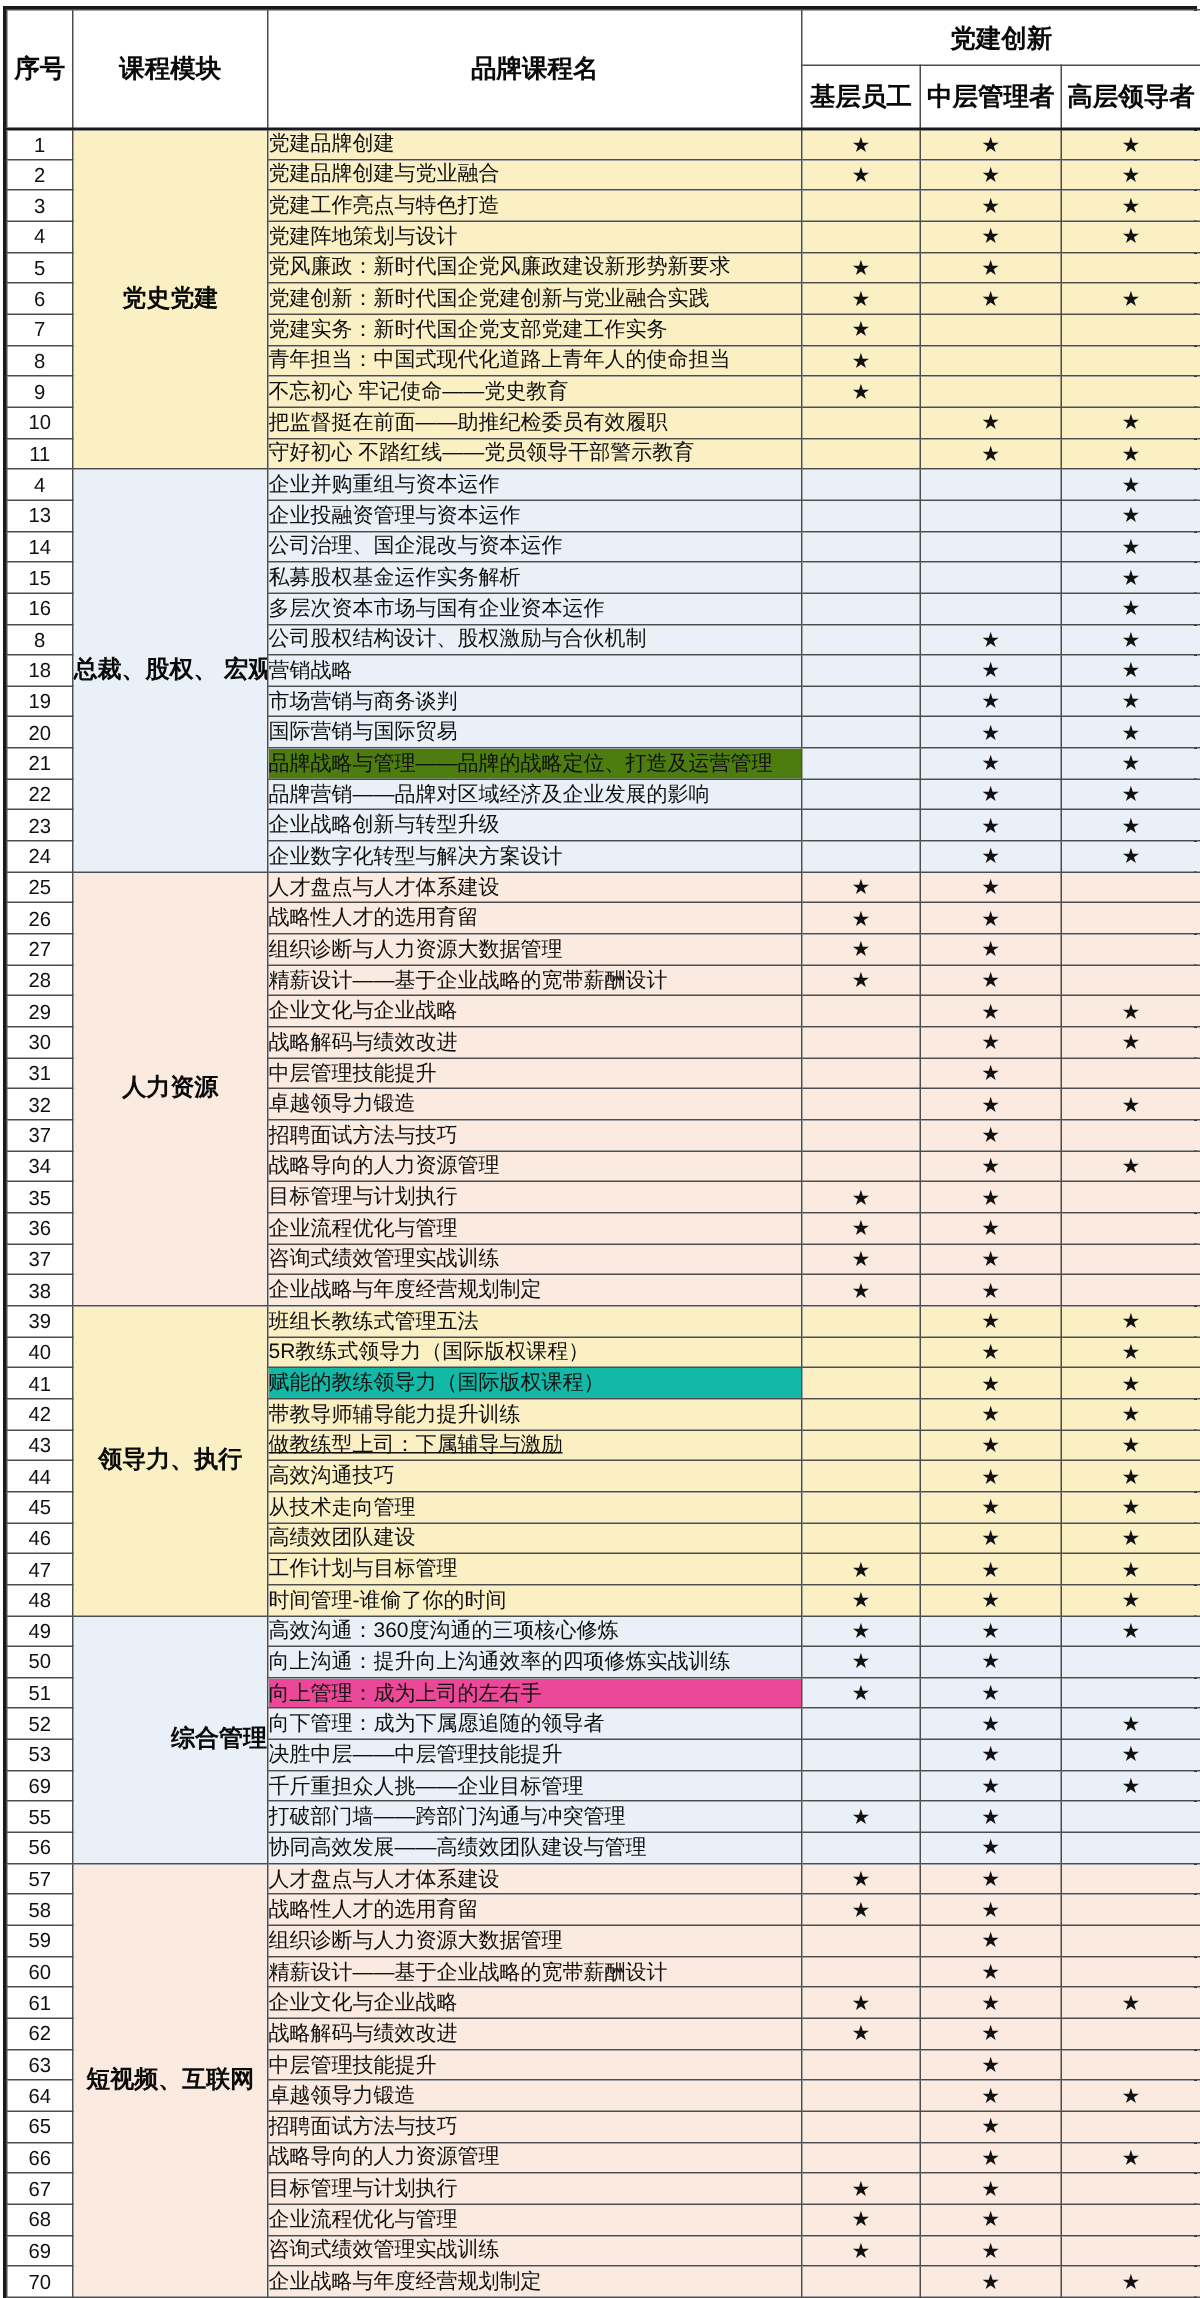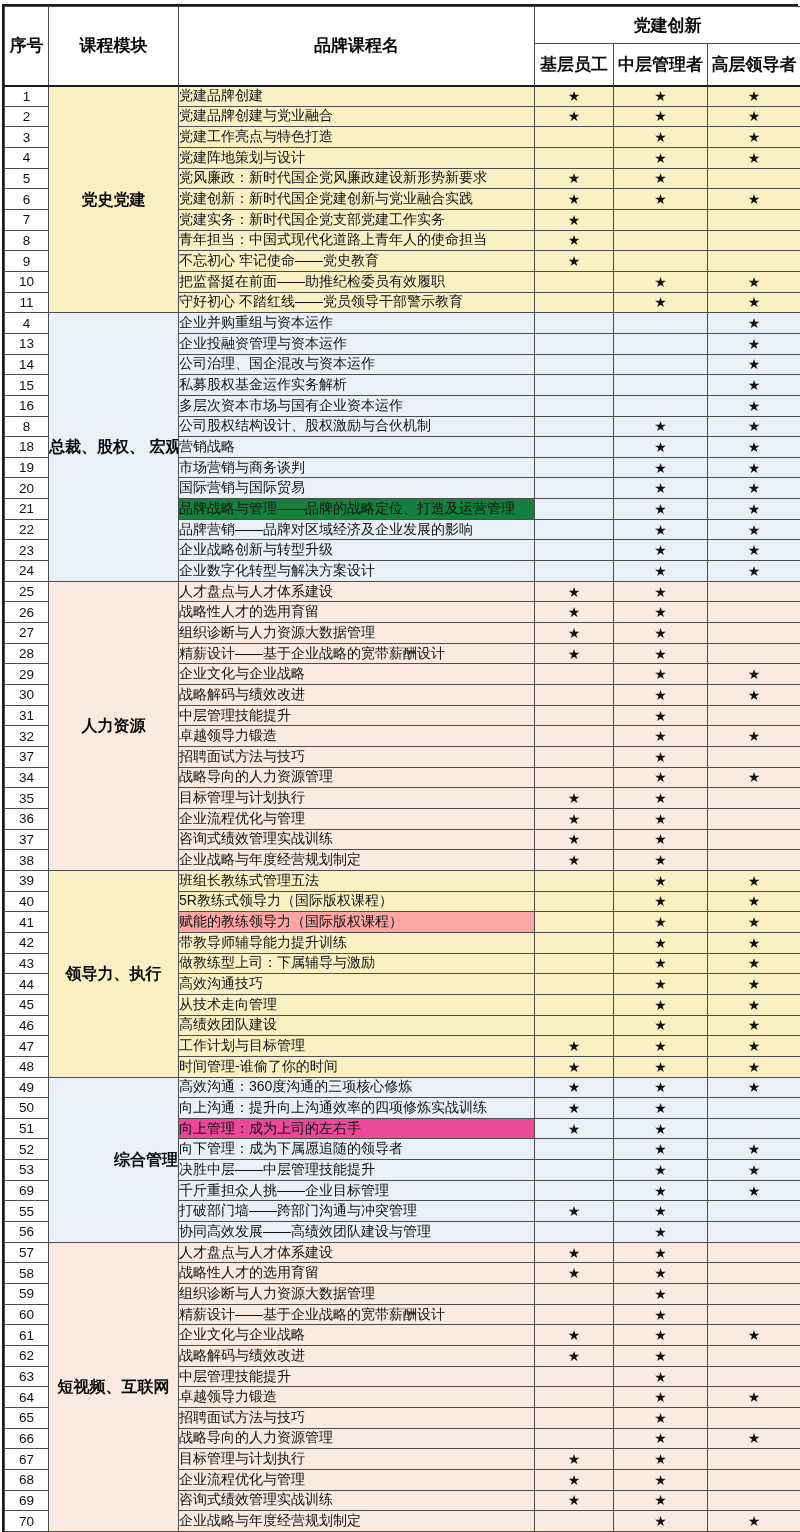--- a/index.html
+++ b/index.html
@@ -230,21 +230,21 @@
         </tr>
         <tr>
           <td class="num">20</td>
           <td class="course" style="background: rgb(234, 240, 248);">国际营销与国际贸易</td>
           <td class="star" style="background: rgb(234, 240, 248);"></td>
           <td class="star" style="background: rgb(234, 240, 248);">★</td>
           <td class="star" style="background: rgb(234, 240, 248);">★</td>
         </tr>
         <tr>
           <td class="num">21</td>
-          <td class="course" style="background: #15803d;">品牌战略与管理——品牌的战略定位、打造及运营管理</td>
+          <td class="course" style="background: #4d7c0f;">品牌战略与管理——品牌的战略定位、打造及运营管理</td>
           <td class="star" style="background: rgb(234, 240, 248);"></td>
           <td class="star" style="background: rgb(234, 240, 248);">★</td>
           <td class="star" style="background: rgb(234, 240, 248);">★</td>
         </tr>
         <tr>
           <td class="num">22</td>
           <td class="course" style="background: rgb(234, 240, 248);">品牌营销——品牌对区域经济及企业发展的影响</td>
           <td class="star" style="background: rgb(234, 240, 248);"></td>
           <td class="star" style="background: rgb(234, 240, 248);">★</td>
           <td class="star" style="background: rgb(234, 240, 248);">★</td>
@@ -372,35 +372,35 @@
         </tr>
         <tr>
           <td class="num">40</td>
           <td class="course" style="background: rgb(250, 240, 196);">5R教练式领导力（国际版权课程）</td>
           <td class="star" style="background: rgb(250, 240, 196);"></td>
           <td class="star" style="background: rgb(250, 240, 196);">★</td>
           <td class="star" style="background: rgb(250, 240, 196);">★</td>
         </tr>
         <tr>
           <td class="num">41</td>
-          <td class="course" style="background: #fca5a5; margin-left: 48px;">赋能的教练领导力（国际版权课程）</td>
+          <td class="course" style="background: #14b8a6; margin-left: 48px;">赋能的教练领导力（国际版权课程）</td>
           <td class="star" style="background: rgb(250, 240, 196);"></td>
           <td class="star" style="background: rgb(250, 240, 196);">★</td>
           <td class="star" style="background: rgb(250, 240, 196);">★</td>
         </tr>
         <tr>
           <td class="num">42</td>
           <td class="course" style="background: rgb(250, 240, 196);">带教导师辅导能力提升训练</td>
           <td class="star" style="background: rgb(250, 240, 196);"></td>
           <td class="star" style="background: rgb(250, 240, 196);">★</td>
           <td class="star" style="background: rgb(250, 240, 196);">★</td>
         </tr>
         <tr>
           <td class="num">43</td>
-          <td class="course" style="background: rgb(250, 240, 196);">做教练型上司：下属辅导与激励</td>
+          <td class="course" style="background: rgb(250, 240, 196); text-decoration: underline;">做教练型上司：下属辅导与激励</td>
           <td class="star" style="background: rgb(250, 240, 196);"></td>
           <td class="star" style="background: rgb(250, 240, 196);">★</td>
           <td class="star" style="background: rgb(250, 240, 196);">★</td>
         </tr>
         <tr>
           <td class="num">44</td>
           <td class="course" style="background: rgb(250, 240, 196);">高效沟通技巧</td>
           <td class="star" style="background: rgb(250, 240, 196);"></td>
           <td class="star" style="background: rgb(250, 240, 196);">★</td>
           <td class="star" style="background: rgb(250, 240, 196);">★</td>

